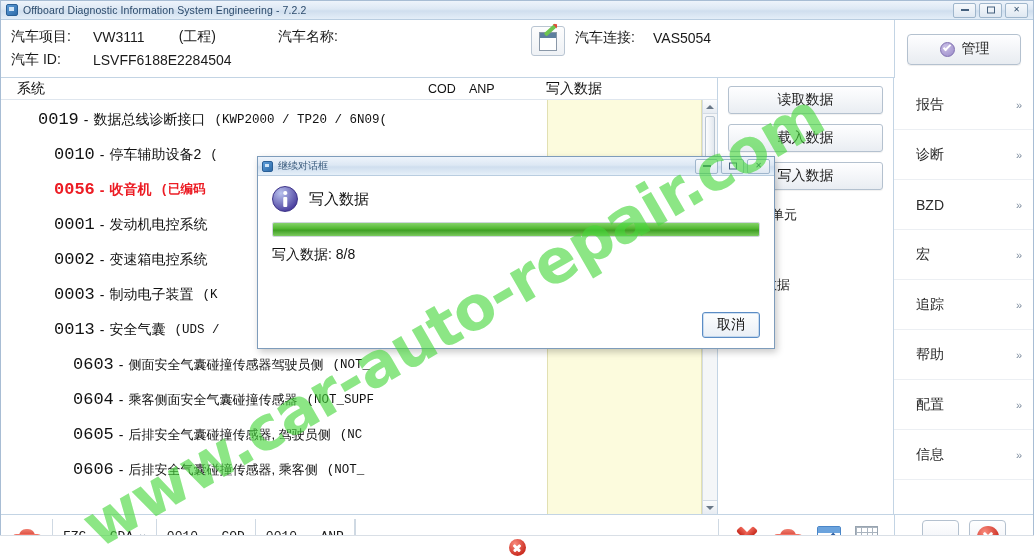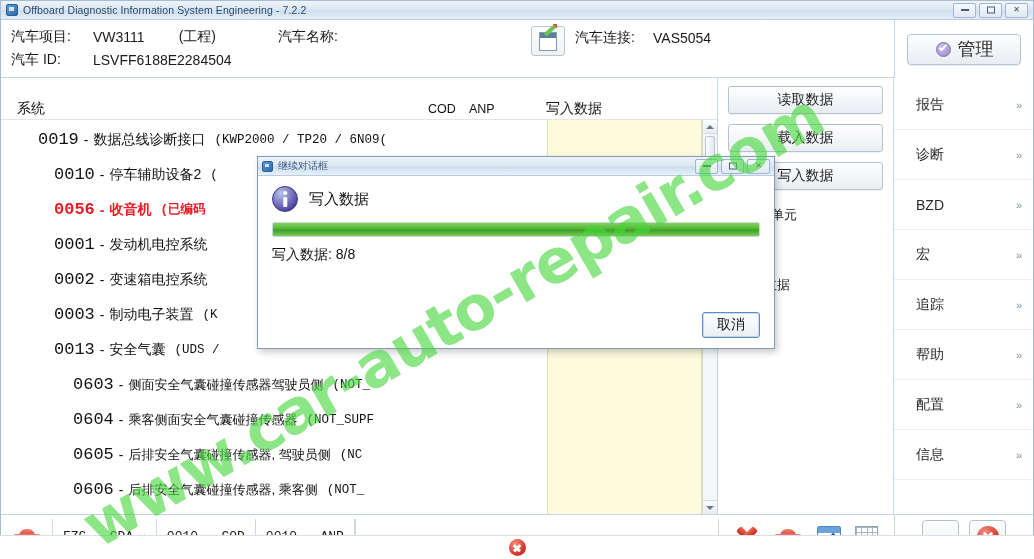--- a/index.html
+++ b/index.html
@@ -136,40 +136,39 @@
     background: radial-gradient(circle at 35% 30%, #c9bfe6, #9b8bc9);
     border-radius: 50%;
     border: 1px solid #7f6fb0;
   }
   .gear-ico .chk {
     position: absolute; left: 4px; top: 4px;
     width: 8px; height: 4px;
     border-left: 2px solid #fff; border-bottom: 2px solid #fff;
     transform: rotate(-45deg);
   }
-  #manage-btn .lbl { font-size: 18px; color: #2b2b2b; }
+  #manage-btn .lbl { font-size: 14px; color: #2b2b2b; }
 
   
   #body-area { flex: 1; display: flex; min-height: 0; }
 
   
   #tree-panel {
     flex: 1; display: flex; flex-direction: column;
     border-right: 1px solid #c3d4e4;
     min-width: 0; position: relative;
     background: #fff;
   }
   #tree-header {
     height: 22px; display: flex; align-items: center;
     font-size: 14px; color: #111;
     border-bottom: 1px solid #dfe6ee;
     padding-left: 16px;
     position: relative;
     flex: none;
-    margin-top: 20px;
   }
   #tree-header .h-sys { }
   #tree-header .h-cod { position: absolute; left: 427px; font-size: 12.5px; }
   #tree-header .h-anp { position: absolute; left: 468px; font-size: 12.5px; }
   #tree-header .h-data { position: absolute; left: 545px; }
 
   #tree-body { flex: 1; position: relative; overflow: hidden; }
   #tree-rows {
     position: absolute; left: 0; top: 0; right: 0; bottom: 0;
     padding-top: 2px;

